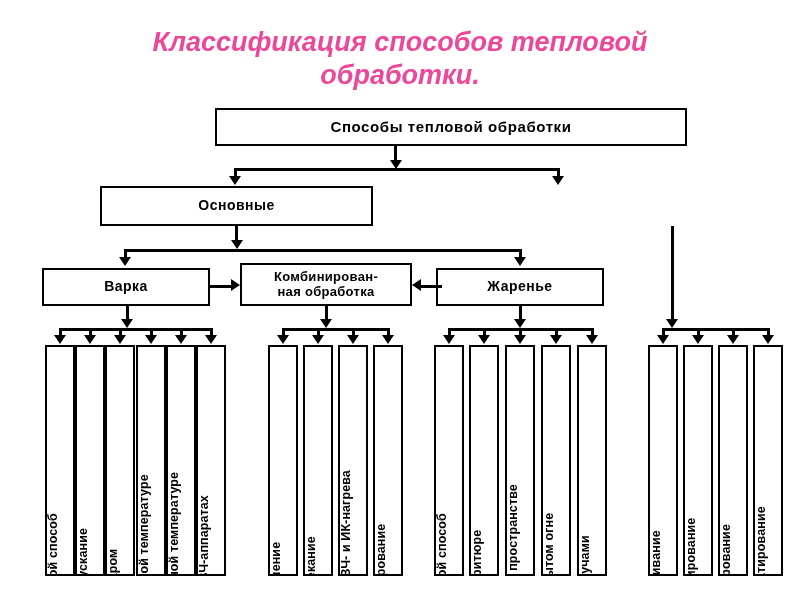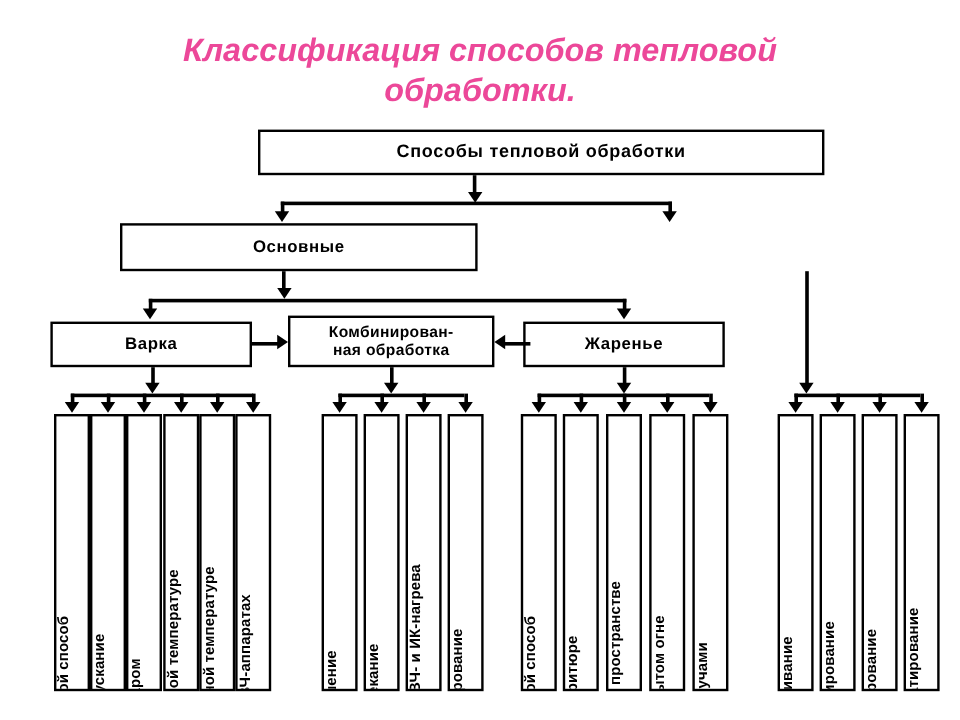--- a/index.html
+++ b/index.html
@@ -49,21 +49,21 @@
     align-items: center;
     justify-content: center;
     text-align: center;
     color: #000000;
     font-family: "Liberation Sans", sans-serif;
     font-weight: bold;
     line-height: 1.12;
   }
 
   #node-root      { left:192px; top:108px; width:472px; height:38px; font-size:15px; letter-spacing:0.6px;margin-left:23px; }
-  #node-main      { left:100px; top:186px; width:298px; height:40px; font-size:14px; letter-spacing:0.5px; }
+  #node-main      { left:100px; top:186px; width:273px; height:40px; font-size:14px; letter-spacing:0.5px; }
   #node-aux       { left:428px; top:186px; width:272px; height:40px; font-size:14px; letter-spacing:0.5px; }
   #node-boil      { left: 42px; top:268px; width:168px; height:38px; font-size:14px; letter-spacing:0.5px; }
   #node-combined  { left:240px; top:263px; width:172px; height:43px; font-size:13px; letter-spacing:0.3px; }
   #node-fry       { left:436px; top:268px; width:168px; height:38px; font-size:14px; letter-spacing:0.5px; }
 
   
   .vline {
     position: absolute;
     width: 3px;
     background: #000000;

